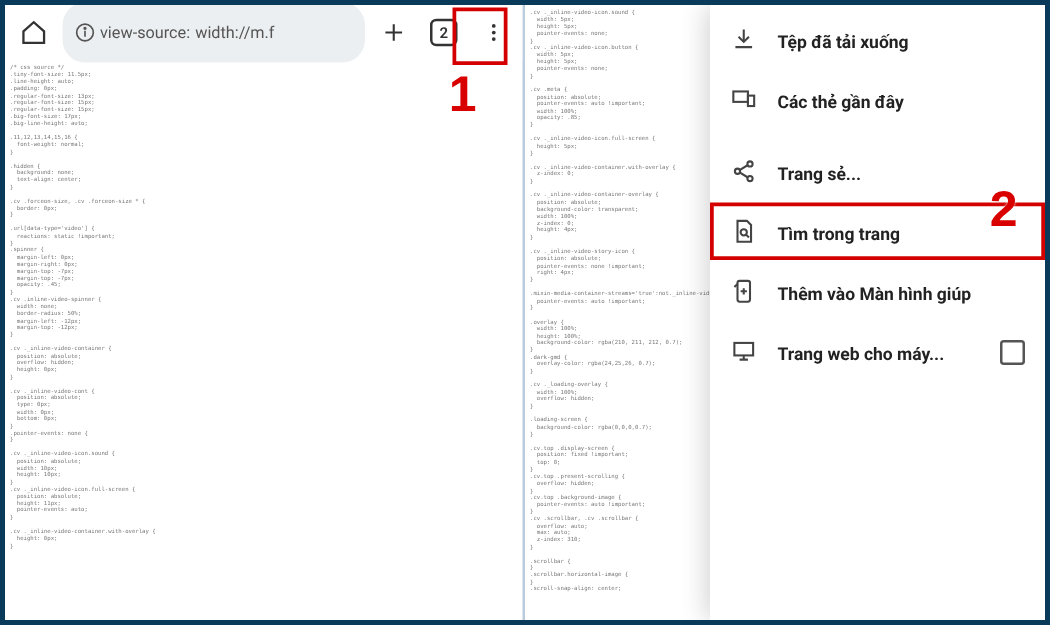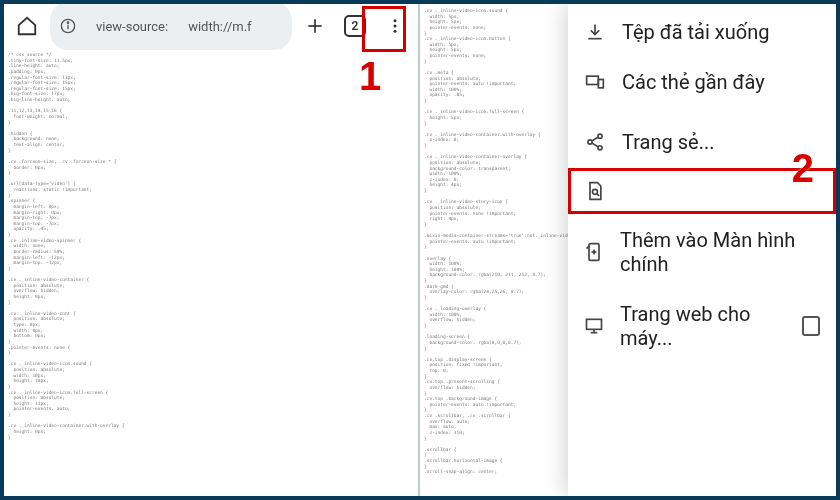--- a/index.html
+++ b/index.html
@@ -31,21 +31,21 @@
     display: flex; align-items: center; justify-content: center;
     color: #333; border-radius: 50%;
   }
   .url-bar {
     flex: 1;
     height: 48px;
     background: #eceff1;
     border-radius: 18px;
     display: flex; align-items: center;
     padding: 0 10px;
-    gap: 20px;
+    gap: 4px;
     color: #555;
     font-size: 13px;
     overflow: hidden; white-space: nowrap;
   }
   .url-bar .info-icon { flex: 0 0 auto; }
   .tab-badge {
     width: 22px; height: 22px;
     border: 2px solid #333;
     border-radius: 5px;
     display: flex; align-items: center; justify-content: center;
@@ -70,25 +70,26 @@
     position: absolute;
     top: 0; right: 0;
     width: 268px; height: 100%;
     background: #fff;
     box-shadow: -3px 0 20px rgba(0,0,0,.18);
     padding: 4px 0;
     display: flex; flex-direction: column;
     gap: 2px;
   }
   .menu-item {
-    display: flex; align-items: center;
+    display: flex; align-items: flex-end;
     gap: 16px;
     padding: 12px 16px;
-    font-size: 20px;
+    font-size: 14px;
     color: #222;
+    font-weight: bold;
   }
   .menu-item .mi-icon { width: 22px; height: 22px; display:flex;align-items:center;justify-content:center; color:#444 }
   .menu-item .mi-check { width:20px;height:20px;border:2px solid #555;border-radius:3px; margin-left:auto }
   .menu-sep { height: 8px; }
   .menu-item[data-name="menu-find-in-page"] {
     border: 3px solid #d40000;
     padding: 9px 13px;
   }
 
   
@@ -343,31 +344,32 @@
         <span data-name="menu-label">Trang sẻ...</span>
       </div>
       <div class="menu-item" data-name="menu-find-in-page">
         <span class="mi-icon" data-name="find-in-page-icon">
             <svg width="20" height="20" viewBox="0 0 24 24" fill="none" stroke="#444" stroke-width="2">
               <path d="M6 2 H15 L19 6 V22 H6 Z"></path>
               <circle cx="12" cy="13" r="3"></circle>
               <line x1="14" y1="15" x2="17" y2="18"></line>
             </svg>
           </span>
+        <span data-name="menu-label">Tìm trong trang</span>
       </div>
       <div class="menu-item" data-name="menu-add-to-home">
         <span class="mi-icon" data-name="add-home-icon">
             <svg width="20" height="20" viewBox="0 0 24 24" fill="none" stroke="#444" stroke-width="2">
               <rect x="6" y="2" width="12" height="20" rx="2"></rect>
               <polyline points="3 8 6 5"></polyline>
               <line x1="12" y1="9" x2="12" y2="15"></line>
               <line x1="9" y1="12" x2="15" y2="12"></line>
             </svg>
           </span>
-        <span data-name="menu-label">Thêm vào Màn hình chính</span>
+        <span data-name="menu-label">Thêm vào Màn hình giúp</span>
       </div>
       <div class="menu-item" data-name="menu-desktop-site">
         <span class="mi-icon" data-name="desktop-icon">
             <svg width="20" height="20" viewBox="0 0 24 24" fill="none" stroke="#444" stroke-width="2">
               <rect x="3" y="4" width="18" height="12"></rect>
               <line x1="8" y1="20" x2="16" y2="20"></line>
               <line x1="12" y1="16" x2="12" y2="20"></line>
             </svg>
           </span>
         <span data-name="menu-label">Trang web cho máy...</span>

